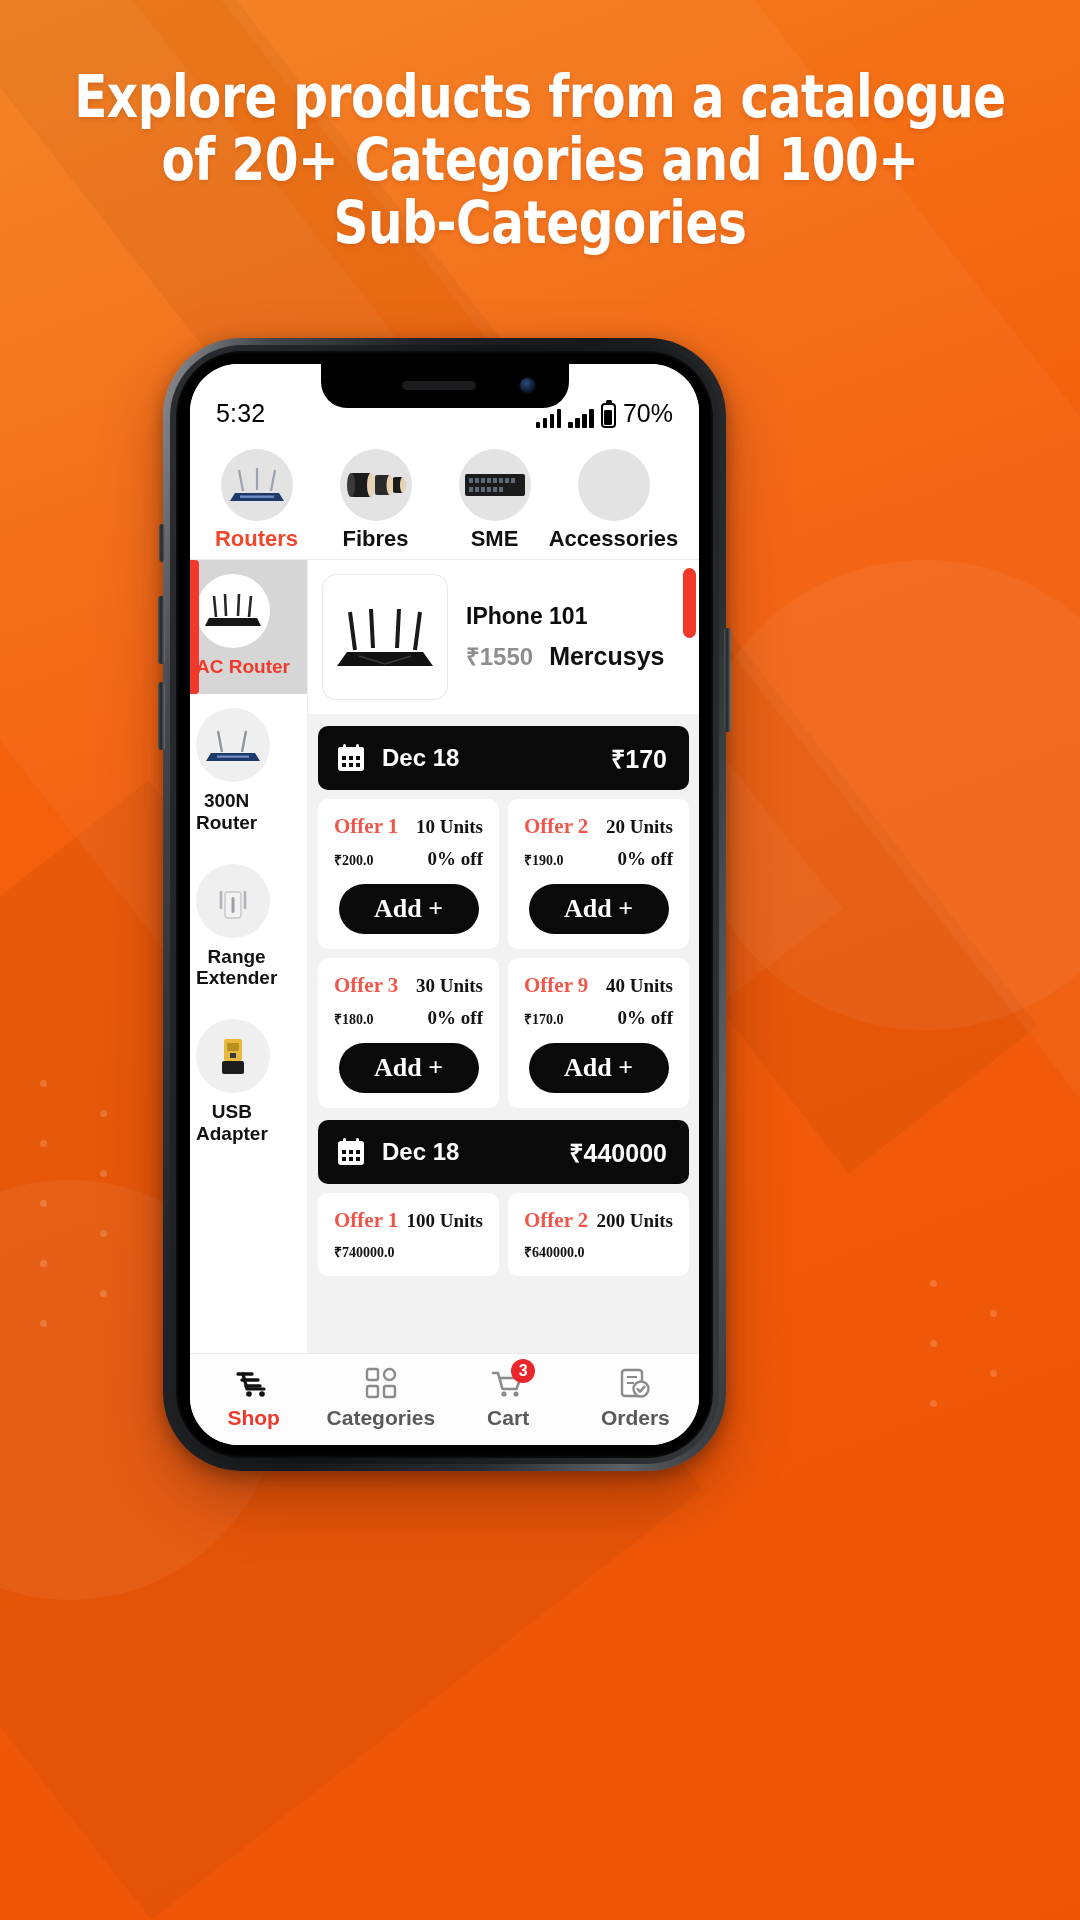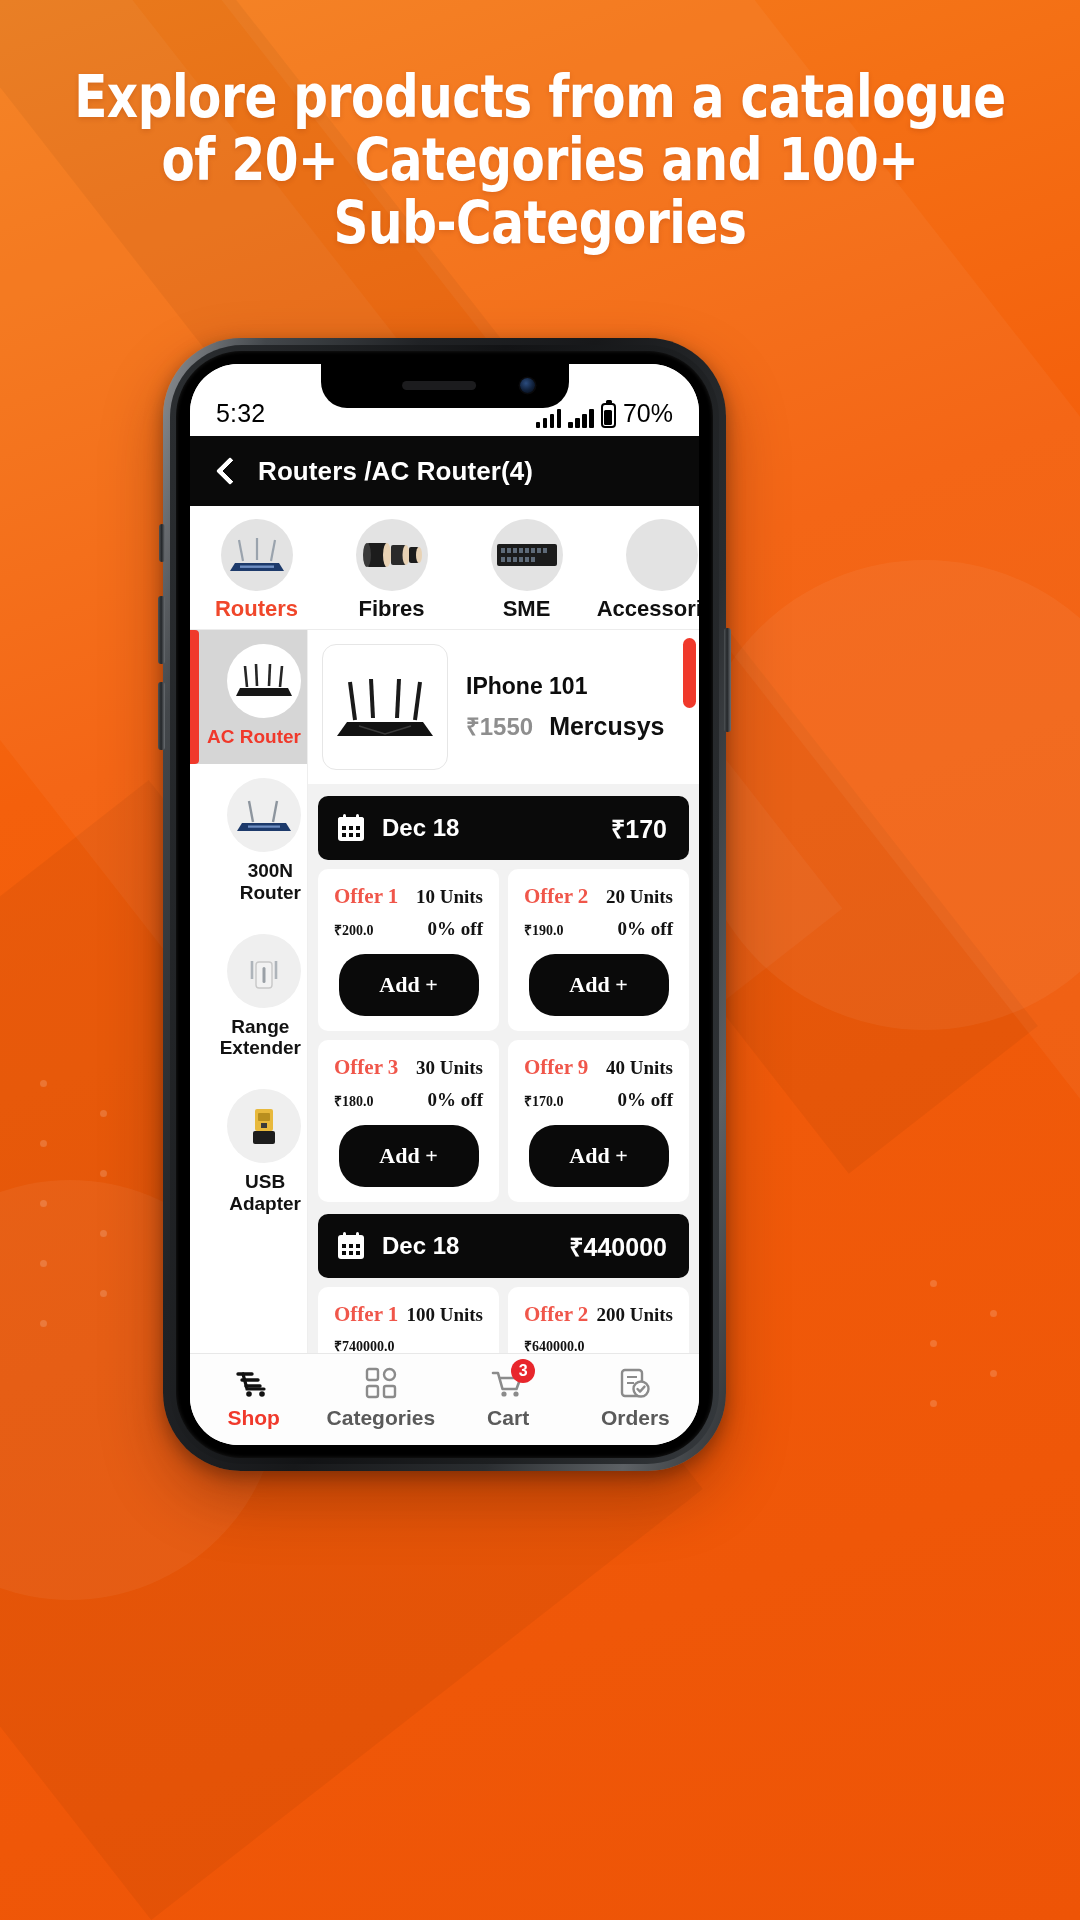--- a/index.html
+++ b/index.html
@@ -102,37 +102,37 @@
   }
   .chev { width:26px; height:26px; position:relative; flex:0 0 auto; }
   .chev::before { content:""; position:absolute; left:8px; top:3px;
     width:15px; height:15px; border-left:5px solid #fff; border-bottom:5px solid #fff;
     transform:rotate(45deg); border-radius:2px; }
   .appbar-title { color:#fff; font-size:26px; font-weight:700; letter-spacing:.1px; }
 
   
   .catstrip {
     flex:0 0 124px; background:#fff; display:flex; align-items:center;
-    padding:6px 6px 0 8px; gap:18px; overflow:hidden; border-bottom:1px solid #ececec;
+    padding:6px 6px 0 8px; gap:2px; overflow:hidden; border-bottom:1px solid #ececec;
   }
   .cat { width:117px; flex:0 0 auto; display:flex; flex-direction:column;
          align-items:center; gap:5px; }
   .cat .thumb { width:72px; height:72px; border-radius:50%; background:#e3e3e3;
          display:flex; align-items:center; justify-content:center; overflow:hidden; }
   .cat .lbl { font-size:22px; font-weight:700; color:#101010; white-space:nowrap; }
   .cat.active .lbl { color:#F0472B; }
 
   
   .bodysplit { flex:1 1 auto; display:flex; min-height:0; background:#fff; }
 
   
   .sidebar { flex:0 0 118px; background:#fff; overflow:hidden;
              border-right:1px solid #eee; }
   .sb-item { position:relative; padding:14px 6px 16px; display:flex;
-             flex-direction:column; align-items:flex-end; gap:8px; }
+             flex-direction:column; align-items:flex-start; gap:8px; }
   .sb-item.active { background:#d6d6d6; }
   .sb-item.active::before { content:""; position:absolute; left:0; top:0; bottom:0;
              width:9px; background:#F0392B; border-radius:0 4px 4px 0; }
   .sb-item .sthumb { width:74px; height:74px; border-radius:50%; background:#fff;
              display:flex; align-items:center; justify-content:center; overflow:hidden; }
   .sb-item:not(.active) .sthumb { background:#efefef; }
   .sb-item .slbl { font-size:19px; font-weight:700; color:#121212;
              text-align:center; line-height:1.15; }
   .sb-item.active .slbl { color:#F0392B; }
 
@@ -163,22 +163,22 @@
 
   .ogrid { display:grid; grid-template-columns:1fr 1fr; gap:9px; margin-top:9px; }
   .ocard { background:#fff; border-radius:10px; padding:15px 16px 15px;font-family:Liberation Serif, serif; }
   .oline { display:flex; justify-content:space-between; align-items:baseline; }
   .oname { font-size:21px; font-weight:700; color:#F0564A; }
   .ounits { font-size:19px; font-weight:700; color:#131313; }
   .oprice { font-size:14px; font-weight:700; color:#121212; }
   .ooff { font-size:19px; font-weight:700; color:#131313; }
   .oline.second { margin-top:9px; }
   .addbtn { margin:14px auto 0; display:block; background:#0a0a0a; color:#fff;
-           border:none; border-radius:26px; padding:18px 0; width:140px;
-           font-size:22px; font-weight:700; font-family:inherit; cursor:pointer; }
+           border:none; border-radius:26px; padding:10px 0; width:140px;
+           font-size:26px; font-weight:700; font-family:inherit; cursor:pointer; }
 
   
   .bottomnav {
     flex:0 0 92px; background:#fdfdfd; display:flex; align-items:center;
     border-top:1px solid #e8e8e8; padding-bottom:6px;
   }
   .nav { flex:1 1 0; display:flex; flex-direction:column; align-items:center; gap:7px; }
   .nav .nico { height:36px; display:flex; align-items:flex-end;
                justify-content:center; position:relative; }
   .nav .nlbl { font-size:21px; font-weight:700; color:#5a5a5a; }
@@ -252,24 +252,20 @@
           </div>
         <div class="batt"></div>
         <div class="st-pct">70%</div>
       </div>
       <div class="notch">
         <div class="speaker"></div>
         <div class="cam"></div>
       </div>
     </div>
 
-    <div class="appbar">
-      <div class="chev"></div>
-      <div class="appbar-title">Routers  /AC Router(4)</div>
-    </div>
 
     <div class="catstrip">
 
       <div class="cat active">
         <div class="thumb">
           <svg width="60" height="44" viewBox="0 0 60 44">
             <line x1="16" y1="28" x2="12" y2="7" stroke="#9aa3ad" stroke-width="2.2"></line>
             <line x1="30" y1="27" x2="30" y2="5" stroke="#9aa3ad" stroke-width="2.2"></line>
             <line x1="44" y1="28" x2="48" y2="7" stroke="#9aa3ad" stroke-width="2.2"></line>
             <path d="M8 30 h44 l5 8 H3 Z" fill="#1d3a6b"></path>

